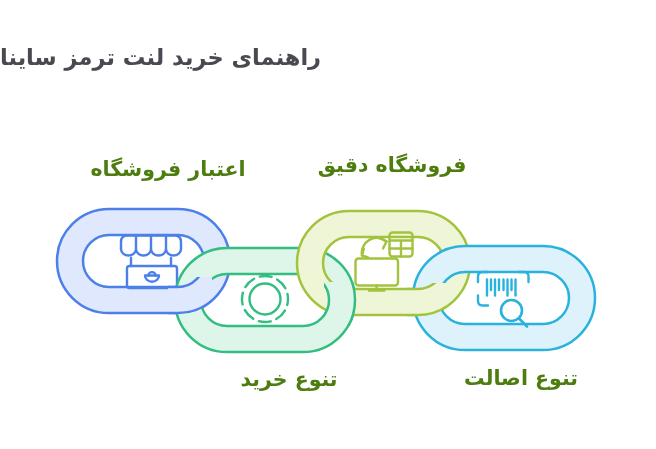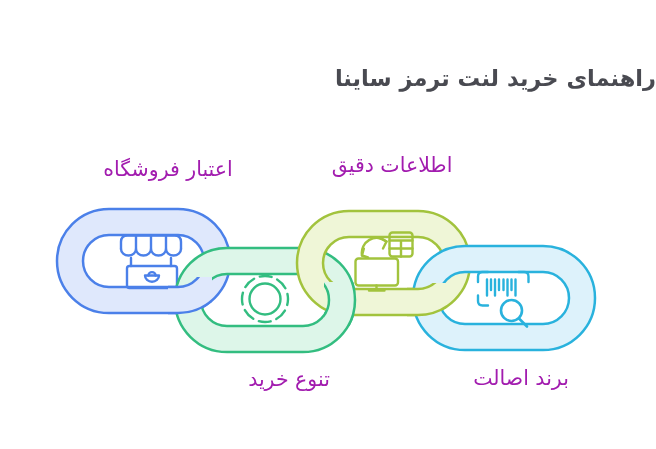--- a/index.html
+++ b/index.html
@@ -1,26 +1,26 @@
 <!DOCTYPE html>
 <html lang="fa"><head>
 <meta charset="utf-8">
 <style>
   html,body{margin:0;padding:0;background:#ffffff;}
   .canvas{
     position:relative;width:656px;height:449px;background:#ffffff;overflow:hidden;
     font-family:"DejaVu Sans", sans-serif;
   }
   .title{
-    position:absolute;top:65px;left:0;width:100%;text-align:right;
+    position:absolute;top:44px;left:0;width:100%;text-align:left;
     font-size:22.5px;font-weight:bold;color:#494a51;direction:rtl;
   }
   .step-label{
     position:absolute;transform:translateX(-50%);white-space:nowrap;
-    font-size:20.5px;color:#a21caf;direction:rtl;
+    font-size:20.5px;color:#4d7c0f;direction:rtl;font-weight:bold;
   }
   .lbl-1{left:168px;top:157px;}
   .lbl-3{left:392px;top:153px;}
   .lbl-2{left:289px;top:367px;}
   .lbl-4{left:521px;top:366px;}
   svg{position:absolute;left:0;top:0;}
 </style>
 </head>
 <body>
 
@@ -93,17 +93,17 @@
         <path d="M503.5,279.5 v10.5 M507.5,279.5 v16 M511.5,279.5 v10.5 M515.5,279.5 v16"></path>
         <circle cx="511.5" cy="310.5" r="10.5" stroke-width="2.6"></circle>
         <path d="M519,318.5 L527,326.5" stroke-width="2.6"></path>
       </g>
     </g>
 
     <use href="#ring-3" clip-path="url(#clip-p3)"></use>
   </svg>
 
   <div class="step-label lbl-1">اعتبار فروشگاه</div>
-  <div class="step-label lbl-3">اطلاعات دقیق</div>
+  <div class="step-label lbl-3">فروشگاه دقیق</div>
   <div class="step-label lbl-2">تنوع خرید</div>
-  <div class="step-label lbl-4">برند اصالت</div>
+  <div class="step-label lbl-4">تنوع اصالت</div>
 
 </div>
 
 </body></html>

